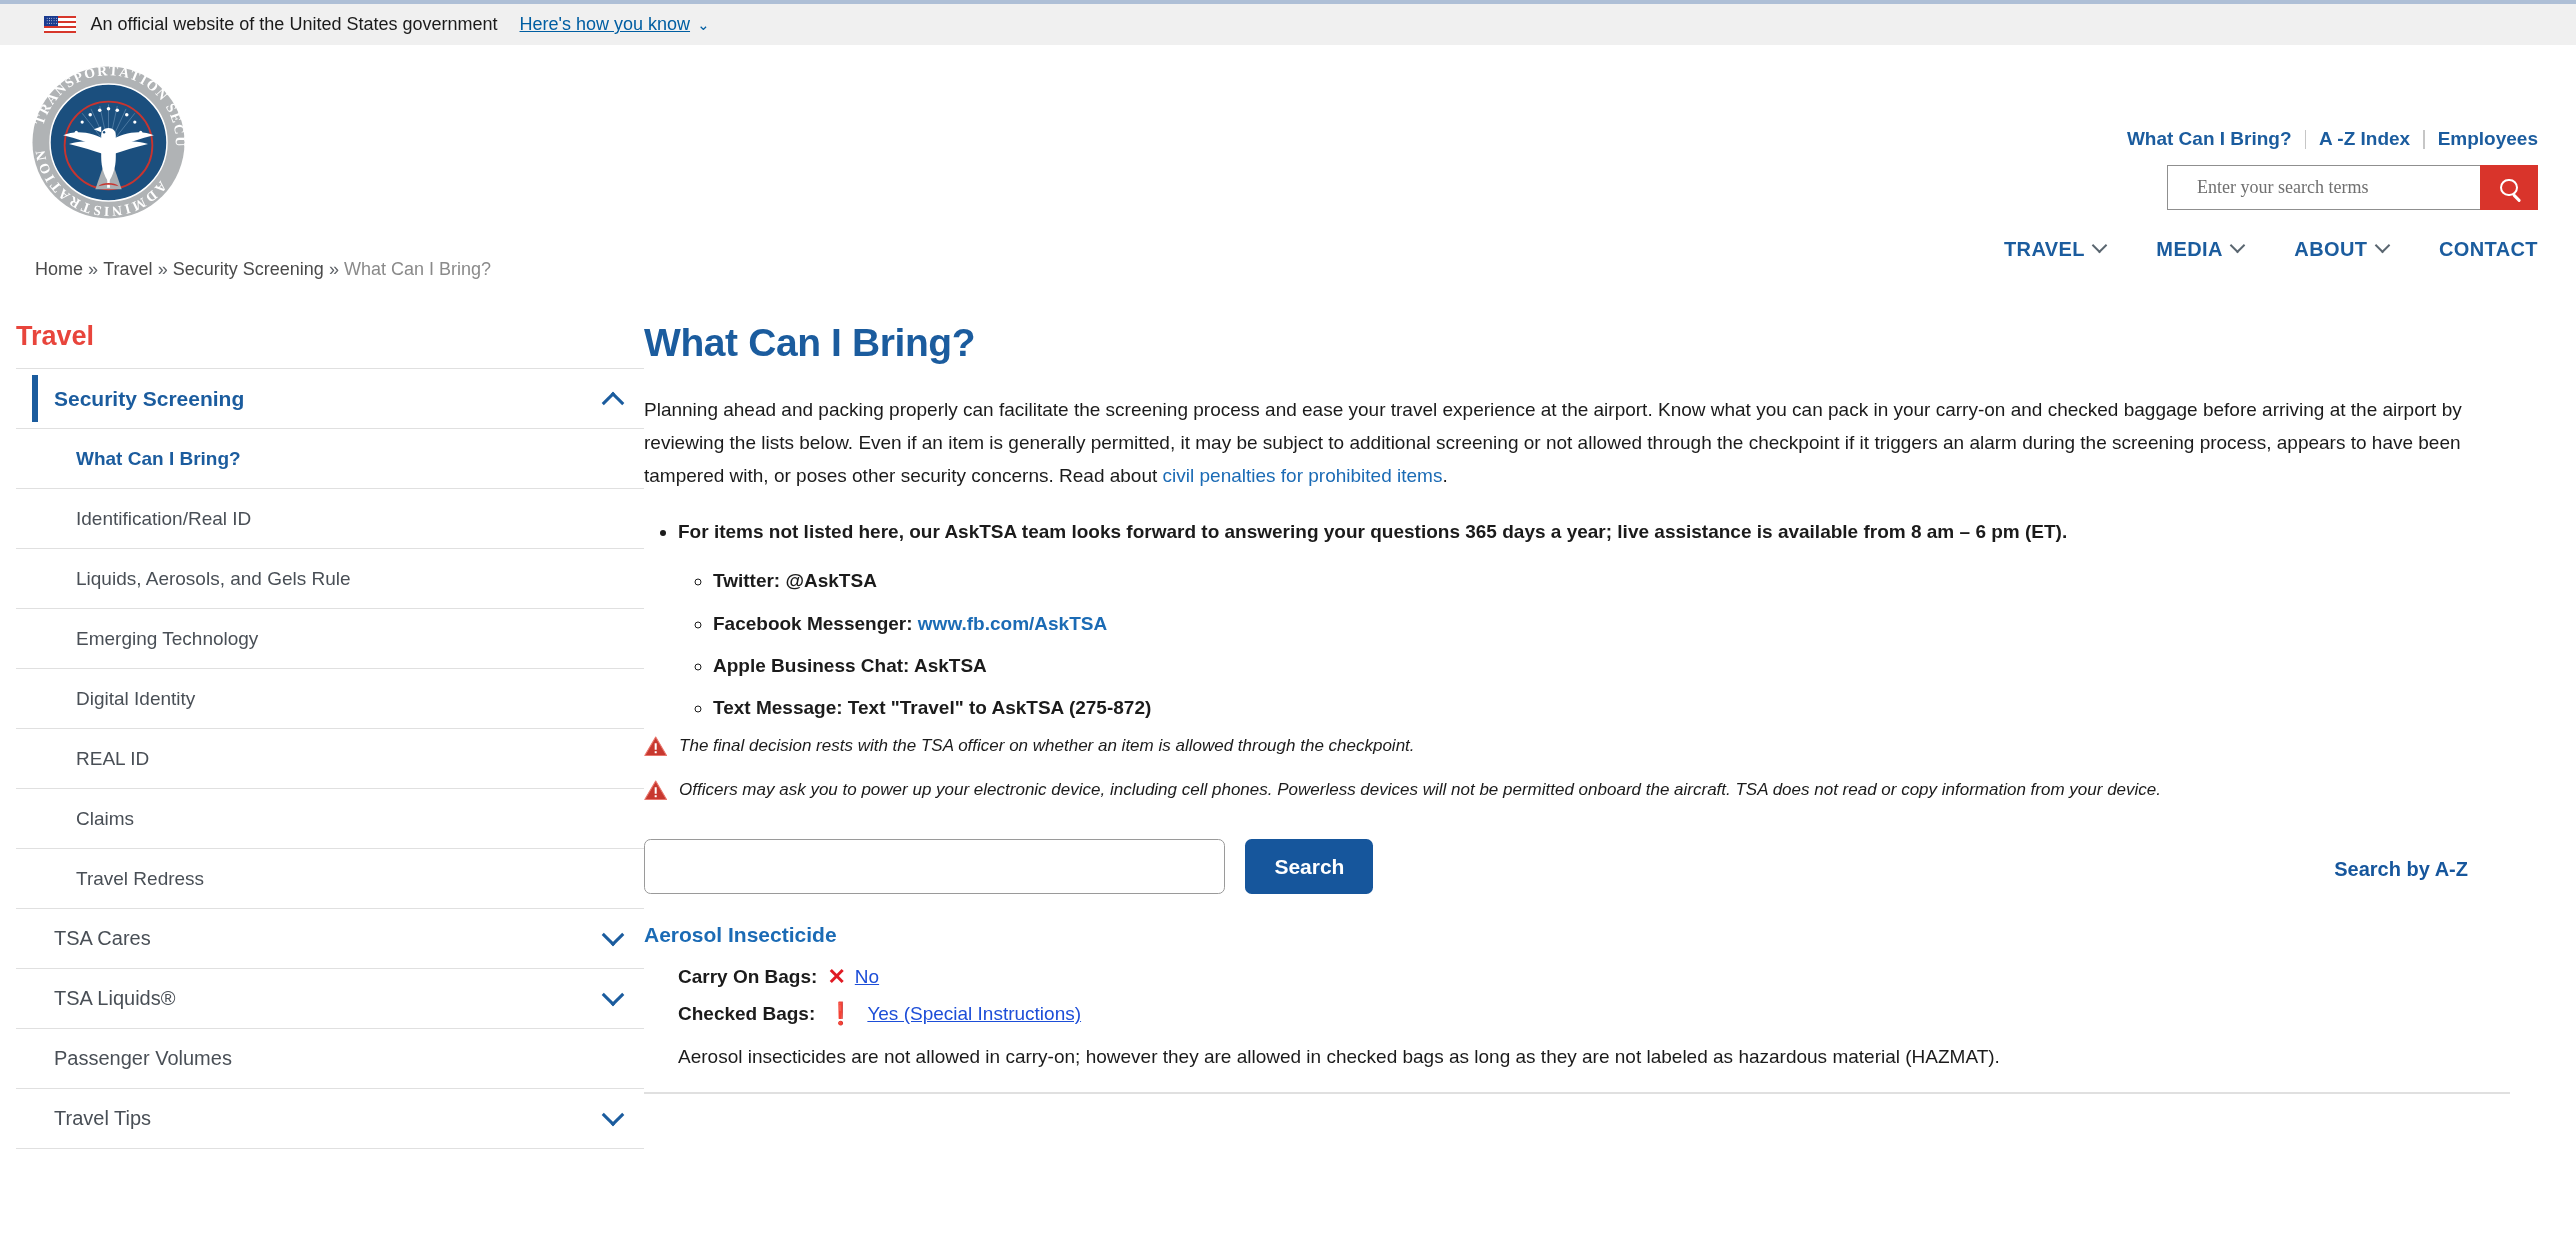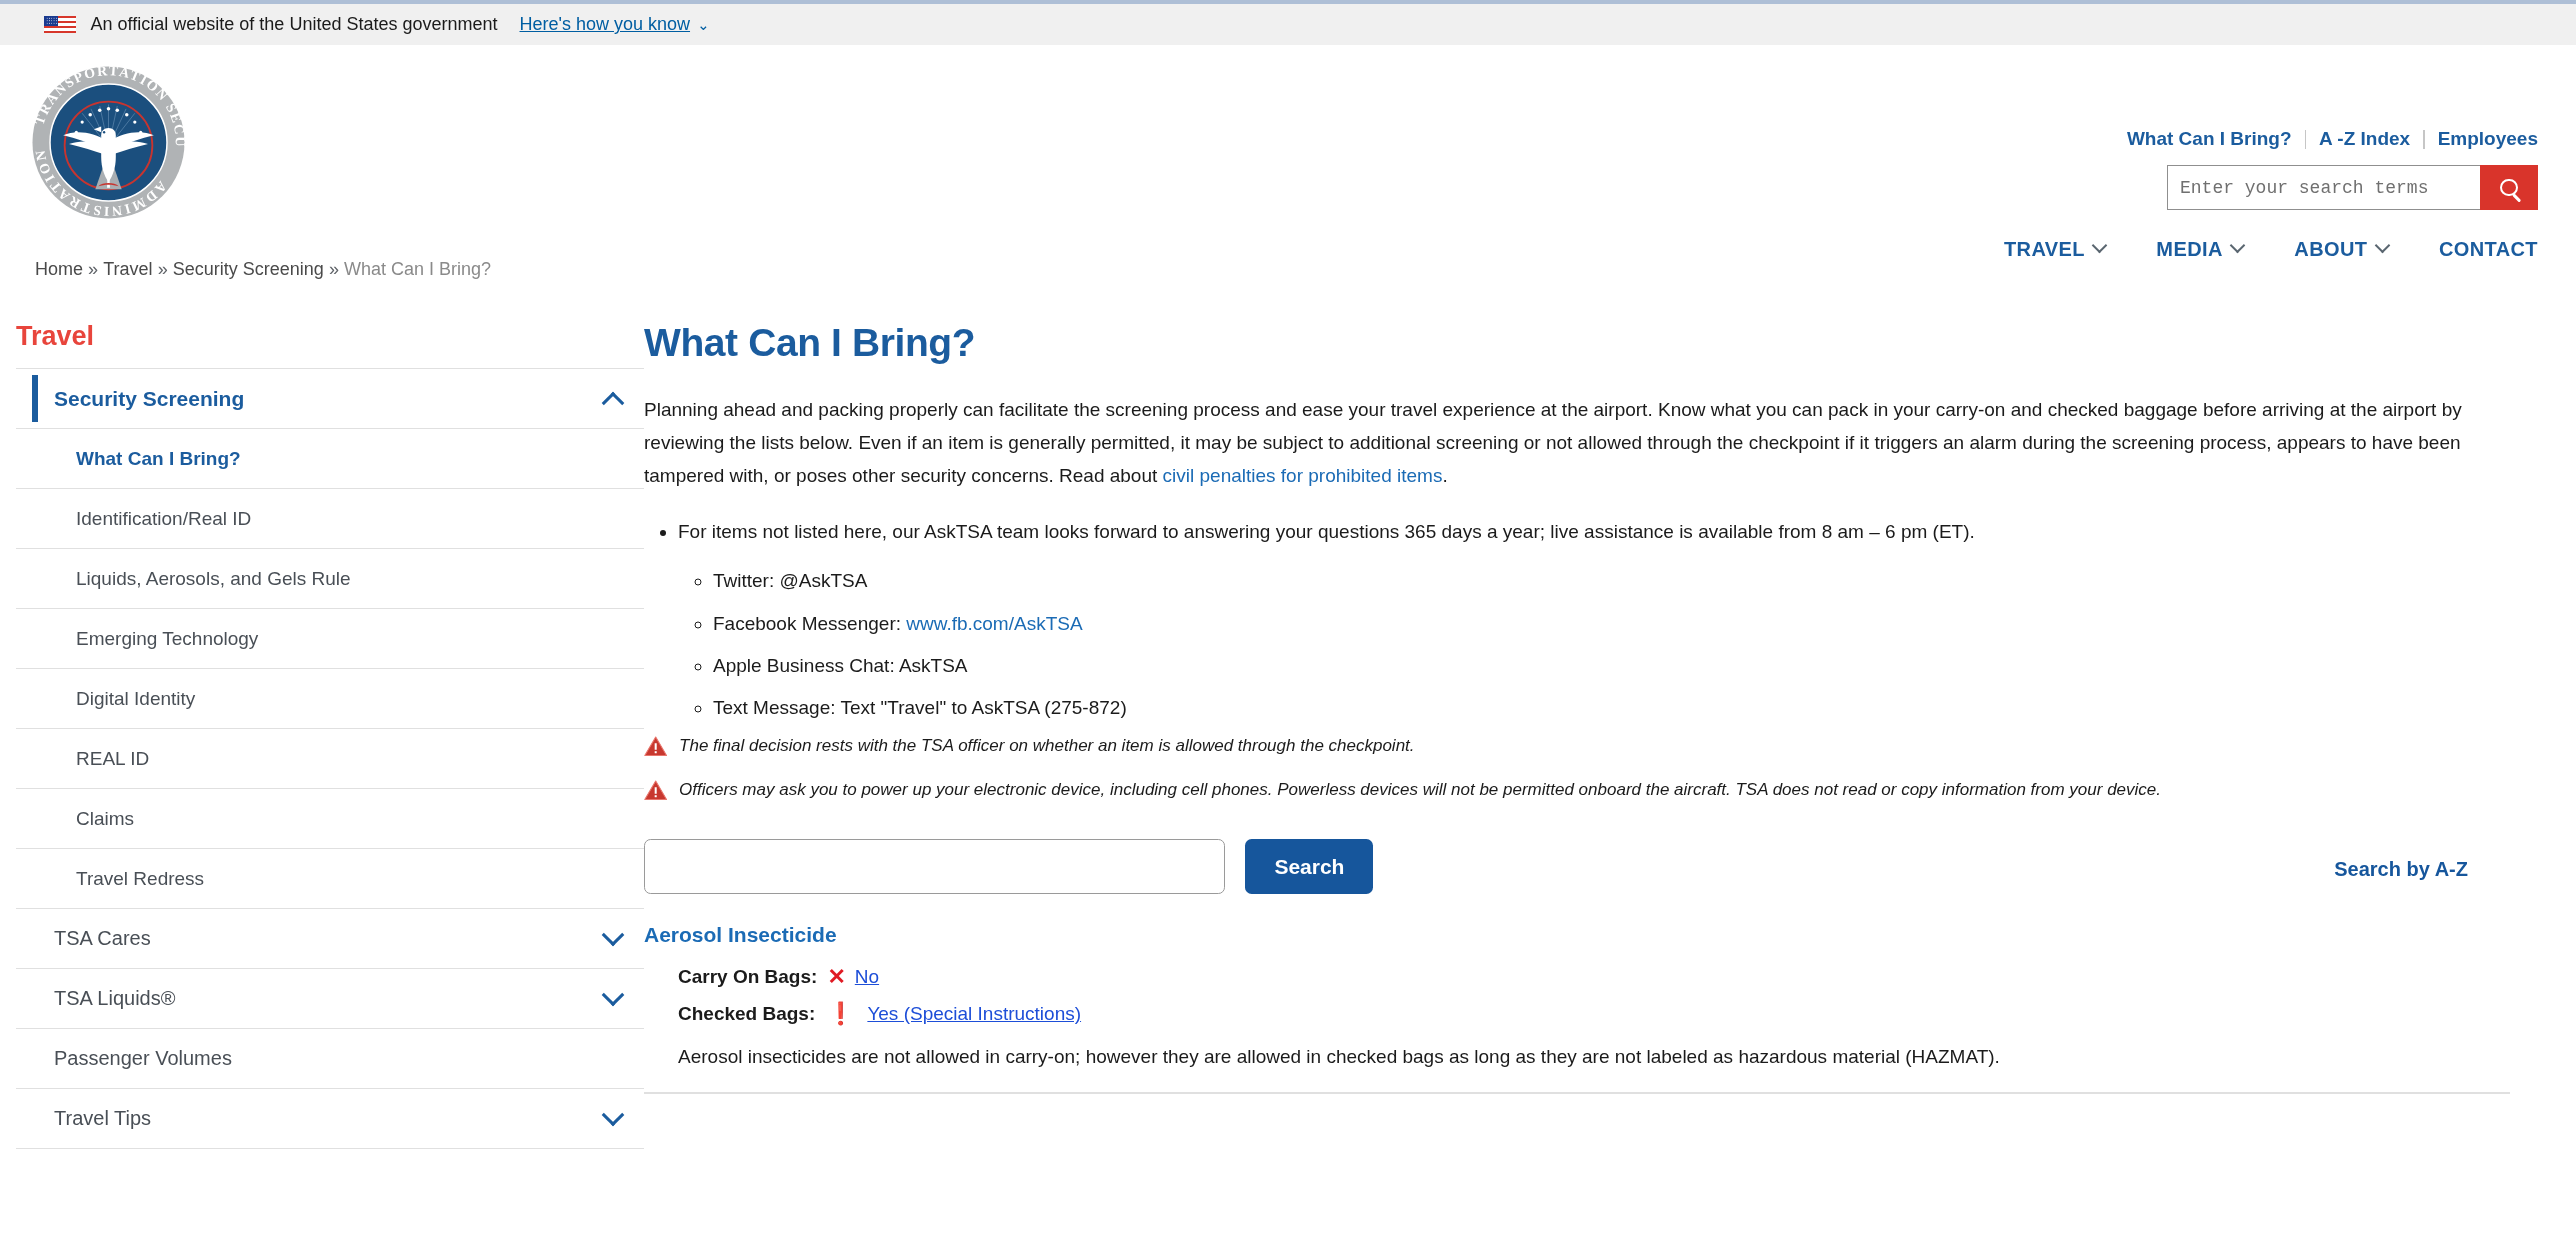--- a/index.html
+++ b/index.html
@@ -116,23 +116,23 @@
     right: 38px;
     top: 120px;
     display: flex;
     width: 371px;
     height: 45px;
   }
   .searchbar input {
     flex: 1;
     border: 0.7px solid #8f8f8f;
     border-right: none;
-    padding: 0 12px;
+    padding: 0 29px;
     font-size: 18px;
-    font-family: Liberation Mono, monospace;
+    font-family: Liberation Serif, serif;
     color: #1b1b1b;
     outline: none;
     background: #fff;
   }
   .searchbar input::placeholder { color: #707070; }
   .search-btn {
     width: 58px;
     background: #d9342b;
     border: none;
     display: flex;
@@ -276,20 +276,21 @@
     width: 1866px;
   }
   a.inline-link { color: #1b6bb5; text-decoration: none; cursor: pointer; }
 
   ul.lvl1 {
     list-style: disc;
     margin-top: 23.4px;
     margin-left: 34px;
     font-size: 19px;
     color: #1b1b1b;
+    font-weight: bold;
   }
   ul.lvl1 > li { line-height: 34px; }
   ul.lvl2 {
     list-style: circle;
     margin-top: 16px;
     margin-left: 35px;
     font-size: 19px;
   }
   ul.lvl2 > li {
     line-height: 32px;

